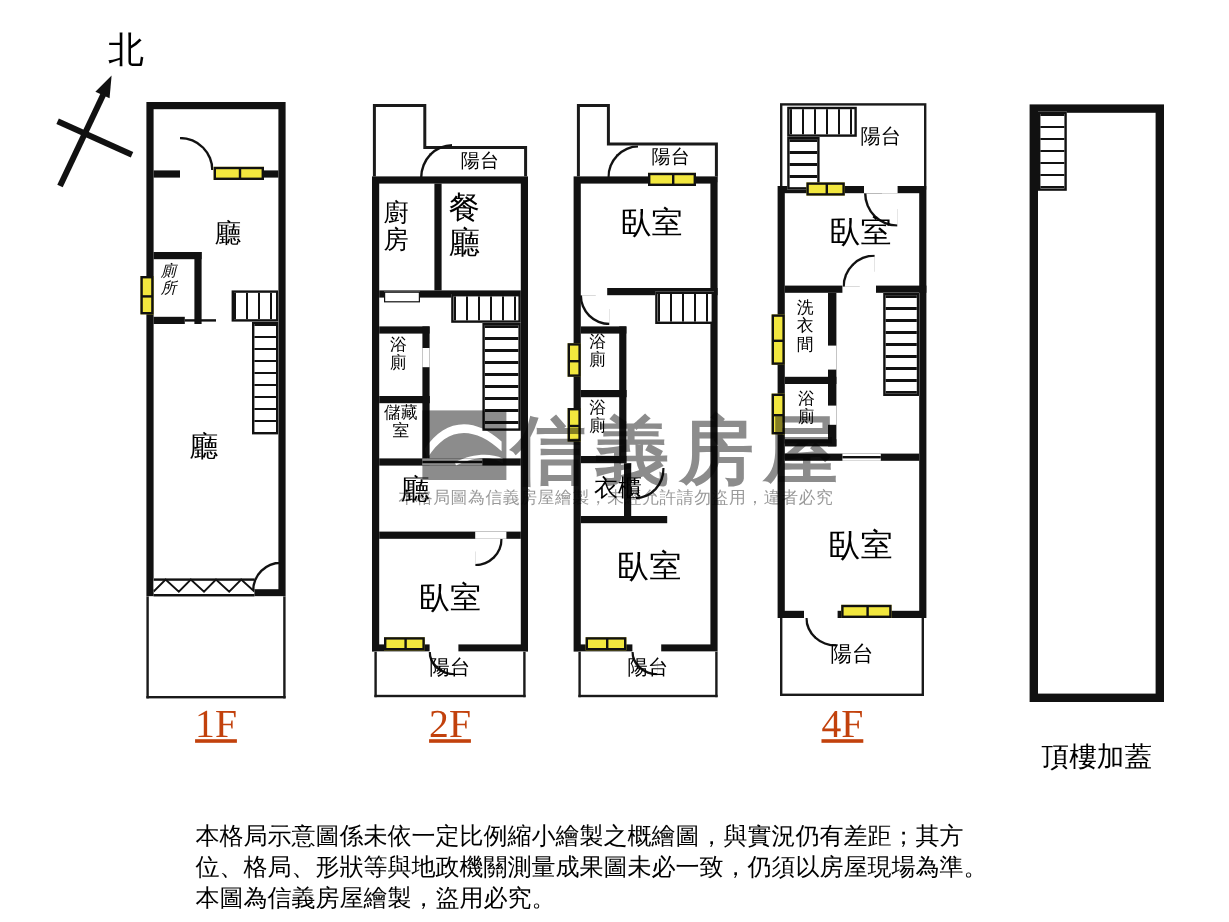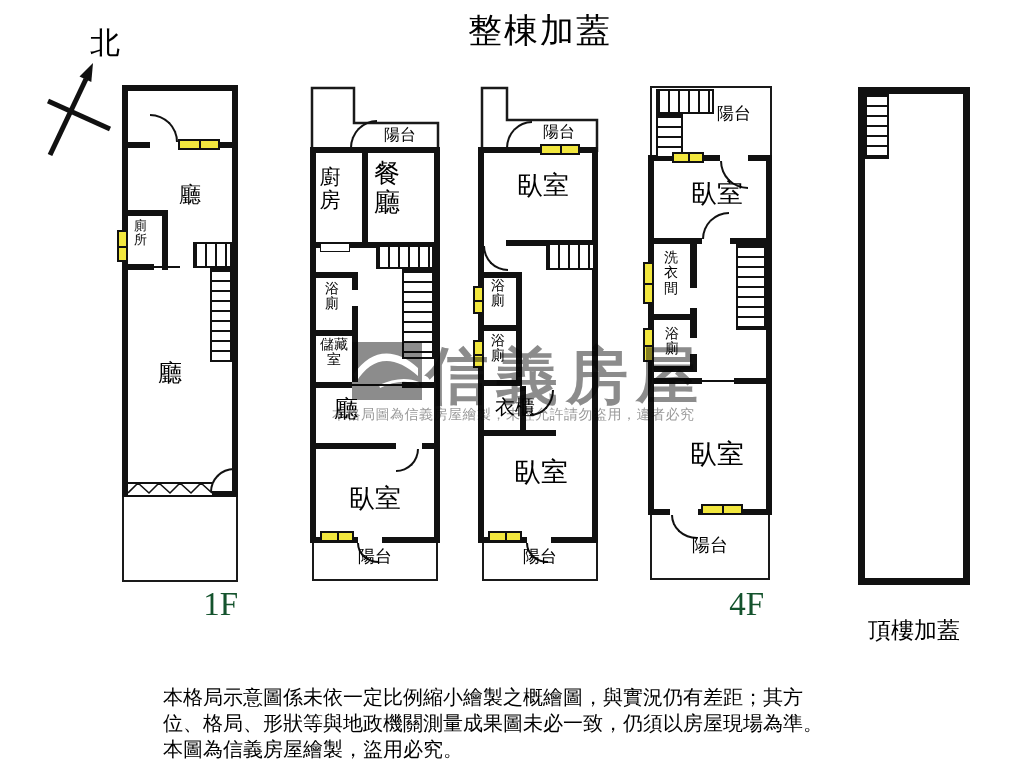--- a/index.html
+++ b/index.html
@@ -18,31 +18,30 @@
   .arc{position:absolute;box-sizing:border-box;z-index:5;}
   .arc-tl{border-top:2px solid #111;border-left:2px solid #111;border-top-left-radius:100% 100%;}
   .arc-tr{border-top:2px solid #111;border-right:2px solid #111;border-top-right-radius:100% 100%;}
   .arc-bl{border-bottom:2px solid #111;border-left:2px solid #111;border-bottom-left-radius:100% 100%;}
   .arc-br{border-bottom:2px solid #111;border-right:2px solid #111;border-bottom-right-radius:100% 100%;}
   .gapw{position:absolute;background:#fff;z-index:5;}
   .tline{position:absolute;background:#111;height:2px;z-index:6;}
   .rlabel{position:absolute;color:#000;text-align:center;line-height:1.1;z-index:7;}
   .stack{word-break:break-all;}
   .nowrap{white-space:nowrap;}
-  .floor-label{position:absolute;text-align:right;font-size:33px;color:#14532d;z-index:7;}
+  .floor-label{position:absolute;text-align:center;font-size:33px;color:#c2410c;z-index:7;text-decoration:underline;}
   .wm{mix-blend-mode:multiply;z-index:20;}
   .title{position:absolute;font-size:34px;letter-spacing:2px;text-align:center;}
   .disc{position:absolute;font-size:20px;line-height:1.3;color:#000;}
 </style>
 </head>
 <body>
 
 <div id="canvas">
 
-  <div class="title" style="left:390px;top:8px;width:300px;">整棟加蓋</div>
 
   <div class="rlabel" style="left:85px;top:26px;width:40px;font-size:30px;">北</div>
   <svg class="abs" style="left:40px;top:55px;" width="120" height="110">
     <line x1="10" y1="100" x2="46" y2="24" stroke="#111" stroke-width="5"></line>
     <polygon points="53,8 51.3,26.9 39.5,21.5" fill="#111"></polygon>
     <line x1="8" y1="46" x2="70" y2="74" stroke="#111" stroke-width="5"></line>
   </svg>
 
   <div class="floorbox" style="left:122px;top:85px;width:116px;height:412px;"></div>
 
@@ -50,21 +49,21 @@
   <div class="wall" style="left:220px;top:142px;width:12px;height:6px;"></div>
   <div class="win win-h" style="left:178px;top:139px;width:42px;height:11px;"></div>
   <div class="arc arc-tr" style="left:150px;top:114px;width:28px;height:28px;"></div>
   <div class="rlabel" style="left:170px;top:183px;width:40px;font-size:22px;">廳</div>
 
   <div class="wall" style="left:128px;top:210px;width:40px;height:6px;"></div>
   <div class="wall" style="left:162px;top:210px;width:6px;height:60px;"></div>
   <div class="wall" style="left:128px;top:264px;width:26px;height:6px;"></div>
   <div class="tline" style="left:154px;top:266px;width:26px;"></div>
   <div class="win win-v" style="left:117px;top:230px;width:11px;height:32px;"></div>
-  <div class="rlabel stack" style="left:133px;top:219px;width:15px;font-size:13px;">廁所</div>
+  <div class="rlabel stack" style="left:133px;top:219px;width:15px;font-size:13px;font-style:italic;">廁所</div>
 
   <div class="stairs st-h" style="left:193px;top:242px;width:39px;height:26px;"></div>
   <div class="stairs st-v" style="left:210px;top:268px;width:22px;height:94px;"></div>
   <div class="rlabel" style="left:150px;top:360px;width:40px;font-size:24px;">廳</div>
 
   <div class="abs" style="left:128px;top:482px;width:84px;height:15px;background:#fff;border-top:2px solid #111;border-bottom:2px solid #111;box-sizing:border-box;z-index:5;"></div>
   <svg class="abs" style="left:128px;top:481px;z-index:6;" width="84" height="14">
     <polyline points="0,12 10,2 21,12 31,2 42,12 52,2 63,12 73,2 84,12" fill="none" stroke="#111" stroke-width="1.6"></polyline>
   </svg>
   <div class="arc arc-tl" style="left:210px;top:468px;width:24px;height:24px;"></div>
@@ -103,20 +102,21 @@
   <div class="wall" style="left:316px;top:443px;width:118px;height:6px;"></div>
   <div class="gapw" style="left:396px;top:443px;width:26px;height:6px;"></div>
   <div class="arc arc-br" style="left:396px;top:449px;width:23px;height:23px;"></div>
   <div class="rlabel nowrap" style="left:342px;top:485px;width:66px;font-size:26px;">臥室</div>
 
   <div class="win win-h" style="left:320px;top:531px;width:34px;height:11px;"></div>
   <div class="gapw" style="left:358px;top:536px;width:24px;height:8px;"></div>
   <div class="thinbox" style="left:312px;top:543px;width:126px;height:38px;border-top:none;z-index:1;"></div>
   <div class="arc arc-bl" style="left:357px;top:543px;width:22px;height:20px;"></div>
   <div class="rlabel" style="left:312px;top:548px;width:126px;font-size:17px;">陽台</div>
+  <div class="floor-label" style="left:310px;top:586px;width:130px;">2F</div>
 
   <svg class="abs" style="left:480px;top:86px;" width="122" height="66">
     <path d="M2,66 L2,2 L27,2 L27,34 L117,34 L117,66" fill="#fff" stroke="#1a1a1a" stroke-width="2.5"></path>
   </svg>
   <div class="rlabel nowrap" style="left:533px;top:123px;width:52px;font-size:16px;">陽台</div>
   <div class="arc arc-tl" style="left:506px;top:121px;width:26px;height:27px;"></div>
   <div class="floorbox" style="left:478px;top:147px;width:120px;height:396px;"></div>
   <div class="win win-h" style="left:540px;top:144px;width:40px;height:11px;"></div>
   <div class="rlabel nowrap" style="left:508px;top:172px;width:70px;font-size:26px;">臥室</div>
   <div class="wall" style="left:506px;top:240px;width:92px;height:6px;"></div>

